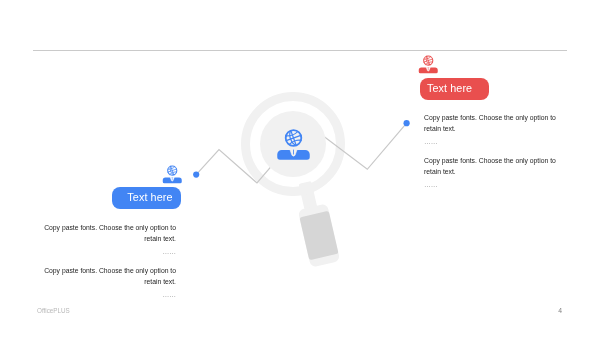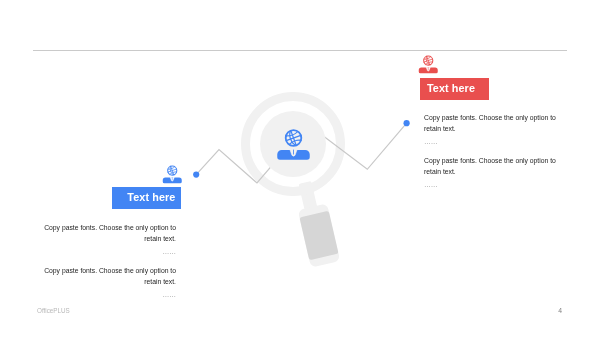--- a/index.html
+++ b/index.html
@@ -6,21 +6,21 @@
   html,body{margin:0;padding:0;}
   body{width:600px;height:337px;background:#ffffff;overflow:hidden;
        font-family:"Liberation Sans",sans-serif;-webkit-font-smoothing:antialiased;}
   .slide{position:relative;width:600px;height:337px;background:#fff;overflow:hidden;}
   .divider{position:absolute;left:33px;top:50px;width:534px;height:1px;background:#cacaca;}
   .footer-brand{position:absolute;left:37px;top:306.5px;font-size:6.3px;color:#b8b8b8;letter-spacing:0;transform:translateZ(0);}
   .footer-page{position:absolute;left:558.3px;top:307.3px;font-size:6.8px;color:#808080;transform:translateZ(0);}
 
   .zigzag{position:absolute;left:0;top:0;width:600px;height:337px;}
 
-  .pill{position:absolute;border-radius:0;color:#fff;font-size:10.8px;font-weight:bold;letter-spacing:.1px;transform:translateZ(0);}
+  .pill{position:absolute;border-radius:8px;color:#fff;font-size:10.8px;font-weight:normal;letter-spacing:.1px;transform:translateZ(0);}
   .pill.blue{background:#4285f4;}
   .pill.red{background:#e94f4e;}
 
   .para{position:absolute;font-size:6.8px;color:#1f1f1f;line-height:11px;width:133px;transform:translateZ(0);}
   .para .dots{display:block;color:#8a8a8a;font-size:6.8px;letter-spacing:0px;margin-top:2.2px;transform:translateZ(0);}
   .para.rt{text-align:right;}
   .para.lt{text-align:left;}
 </style>
 </head>
 <body>

